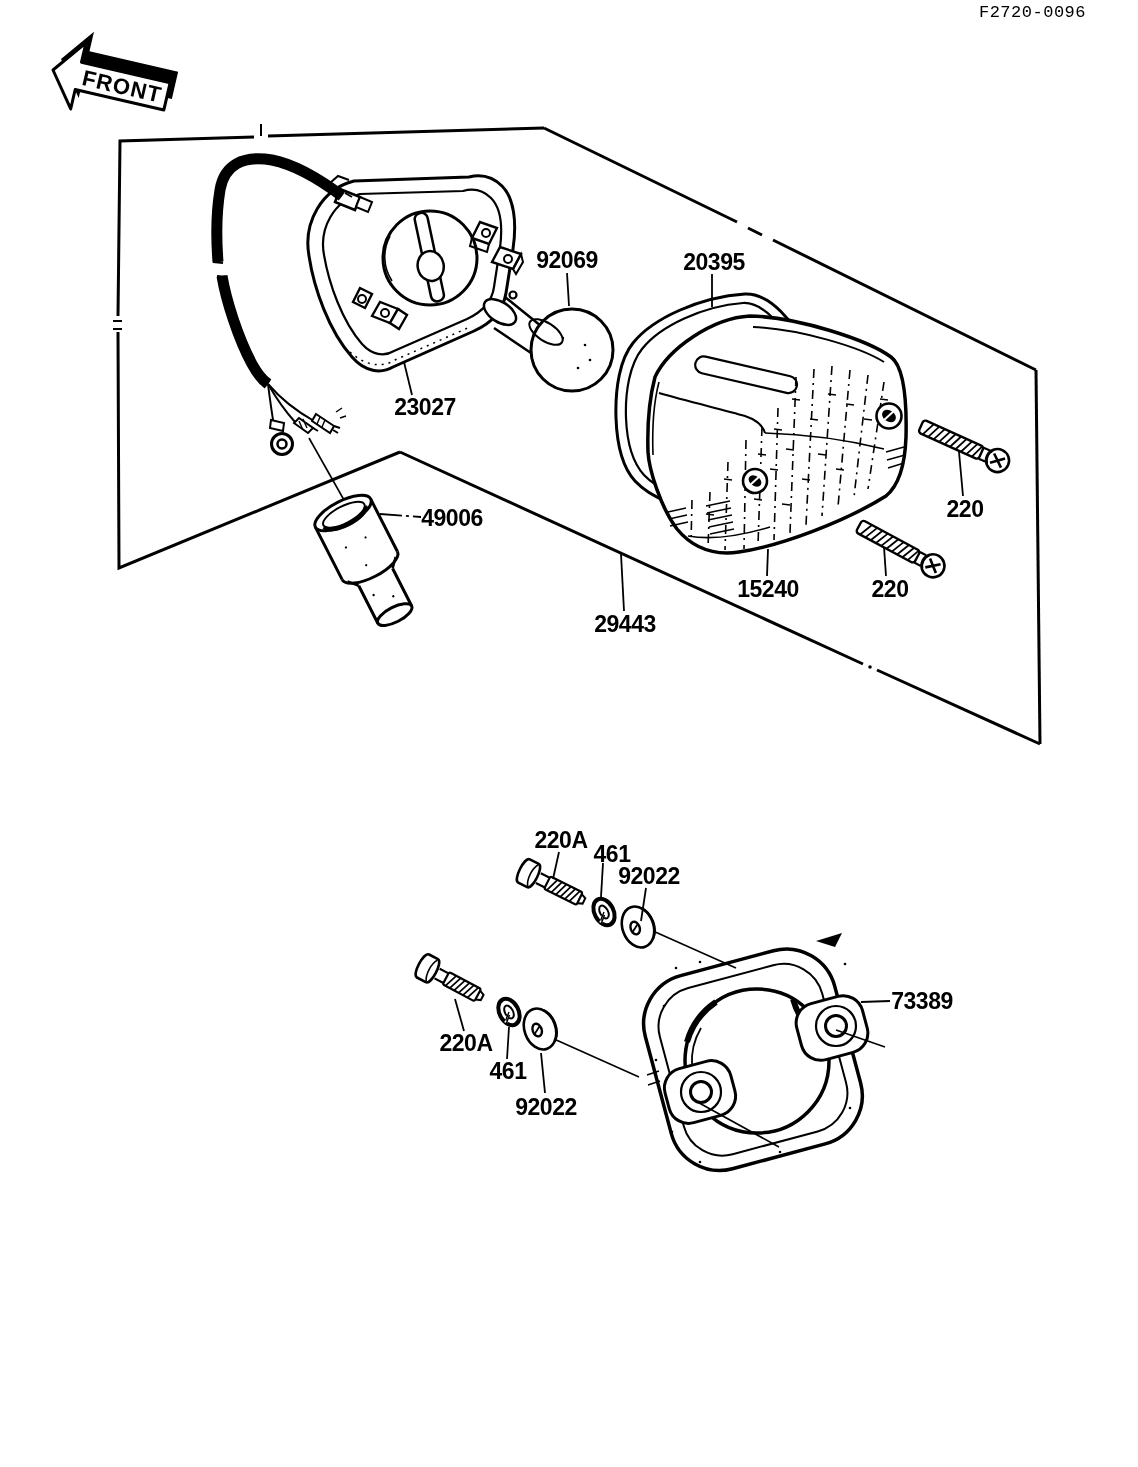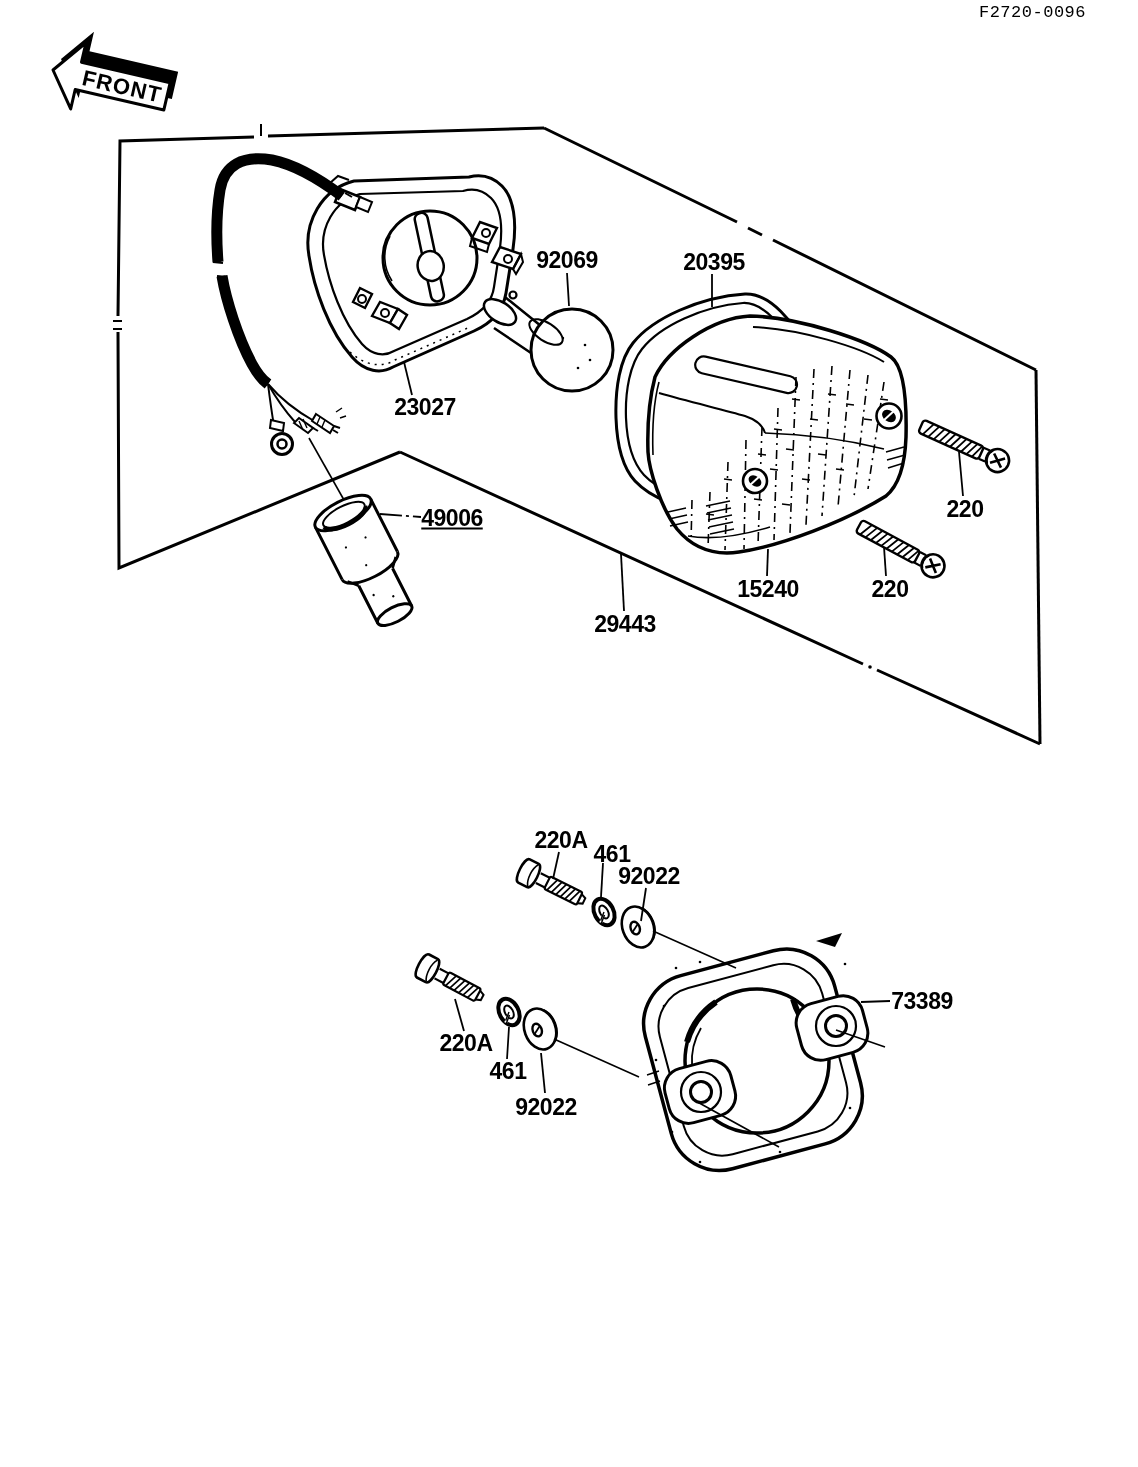--- a/index.html
+++ b/index.html
@@ -287,21 +287,21 @@
     </g>
   </g>
 </svg>
 
 <div class="drawing-number">F2720-0096</div>
 
 <div id="labels-layer">
       <div class="part-label" style="left: 567px; top: 260px;">92069</div>
       <div class="part-label" style="left: 714px; top: 262px;">20395</div>
       <div class="part-label" style="left: 425px; top: 407px;">23027</div>
-      <div class="part-label" style="left: 452px; top: 518px; text-decoration: underline;">49006</div>
+      <div class="part-label" style="left: 452px; top: 518px;">49006</div>
       <div class="part-label" style="left: 625px; top: 624px;">29443</div>
       <div class="part-label" style="left: 768px; top: 589px;">15240</div>
       <div class="part-label" style="left: 965px; top: 509px;">220</div>
       <div class="part-label" style="left: 890px; top: 589px;">220</div>
       <div class="part-label" style="left: 561px; top: 840px;">220A</div>
       <div class="part-label" style="left: 612px; top: 854px;">461</div>
       <div class="part-label" style="left: 649px; top: 876px;">92022</div>
       <div class="part-label" style="left: 922px; top: 1001px;">73389</div>
       <div class="part-label" style="left: 466px; top: 1043px;">220A</div>
       <div class="part-label" style="left: 508px; top: 1071px;">461</div>

